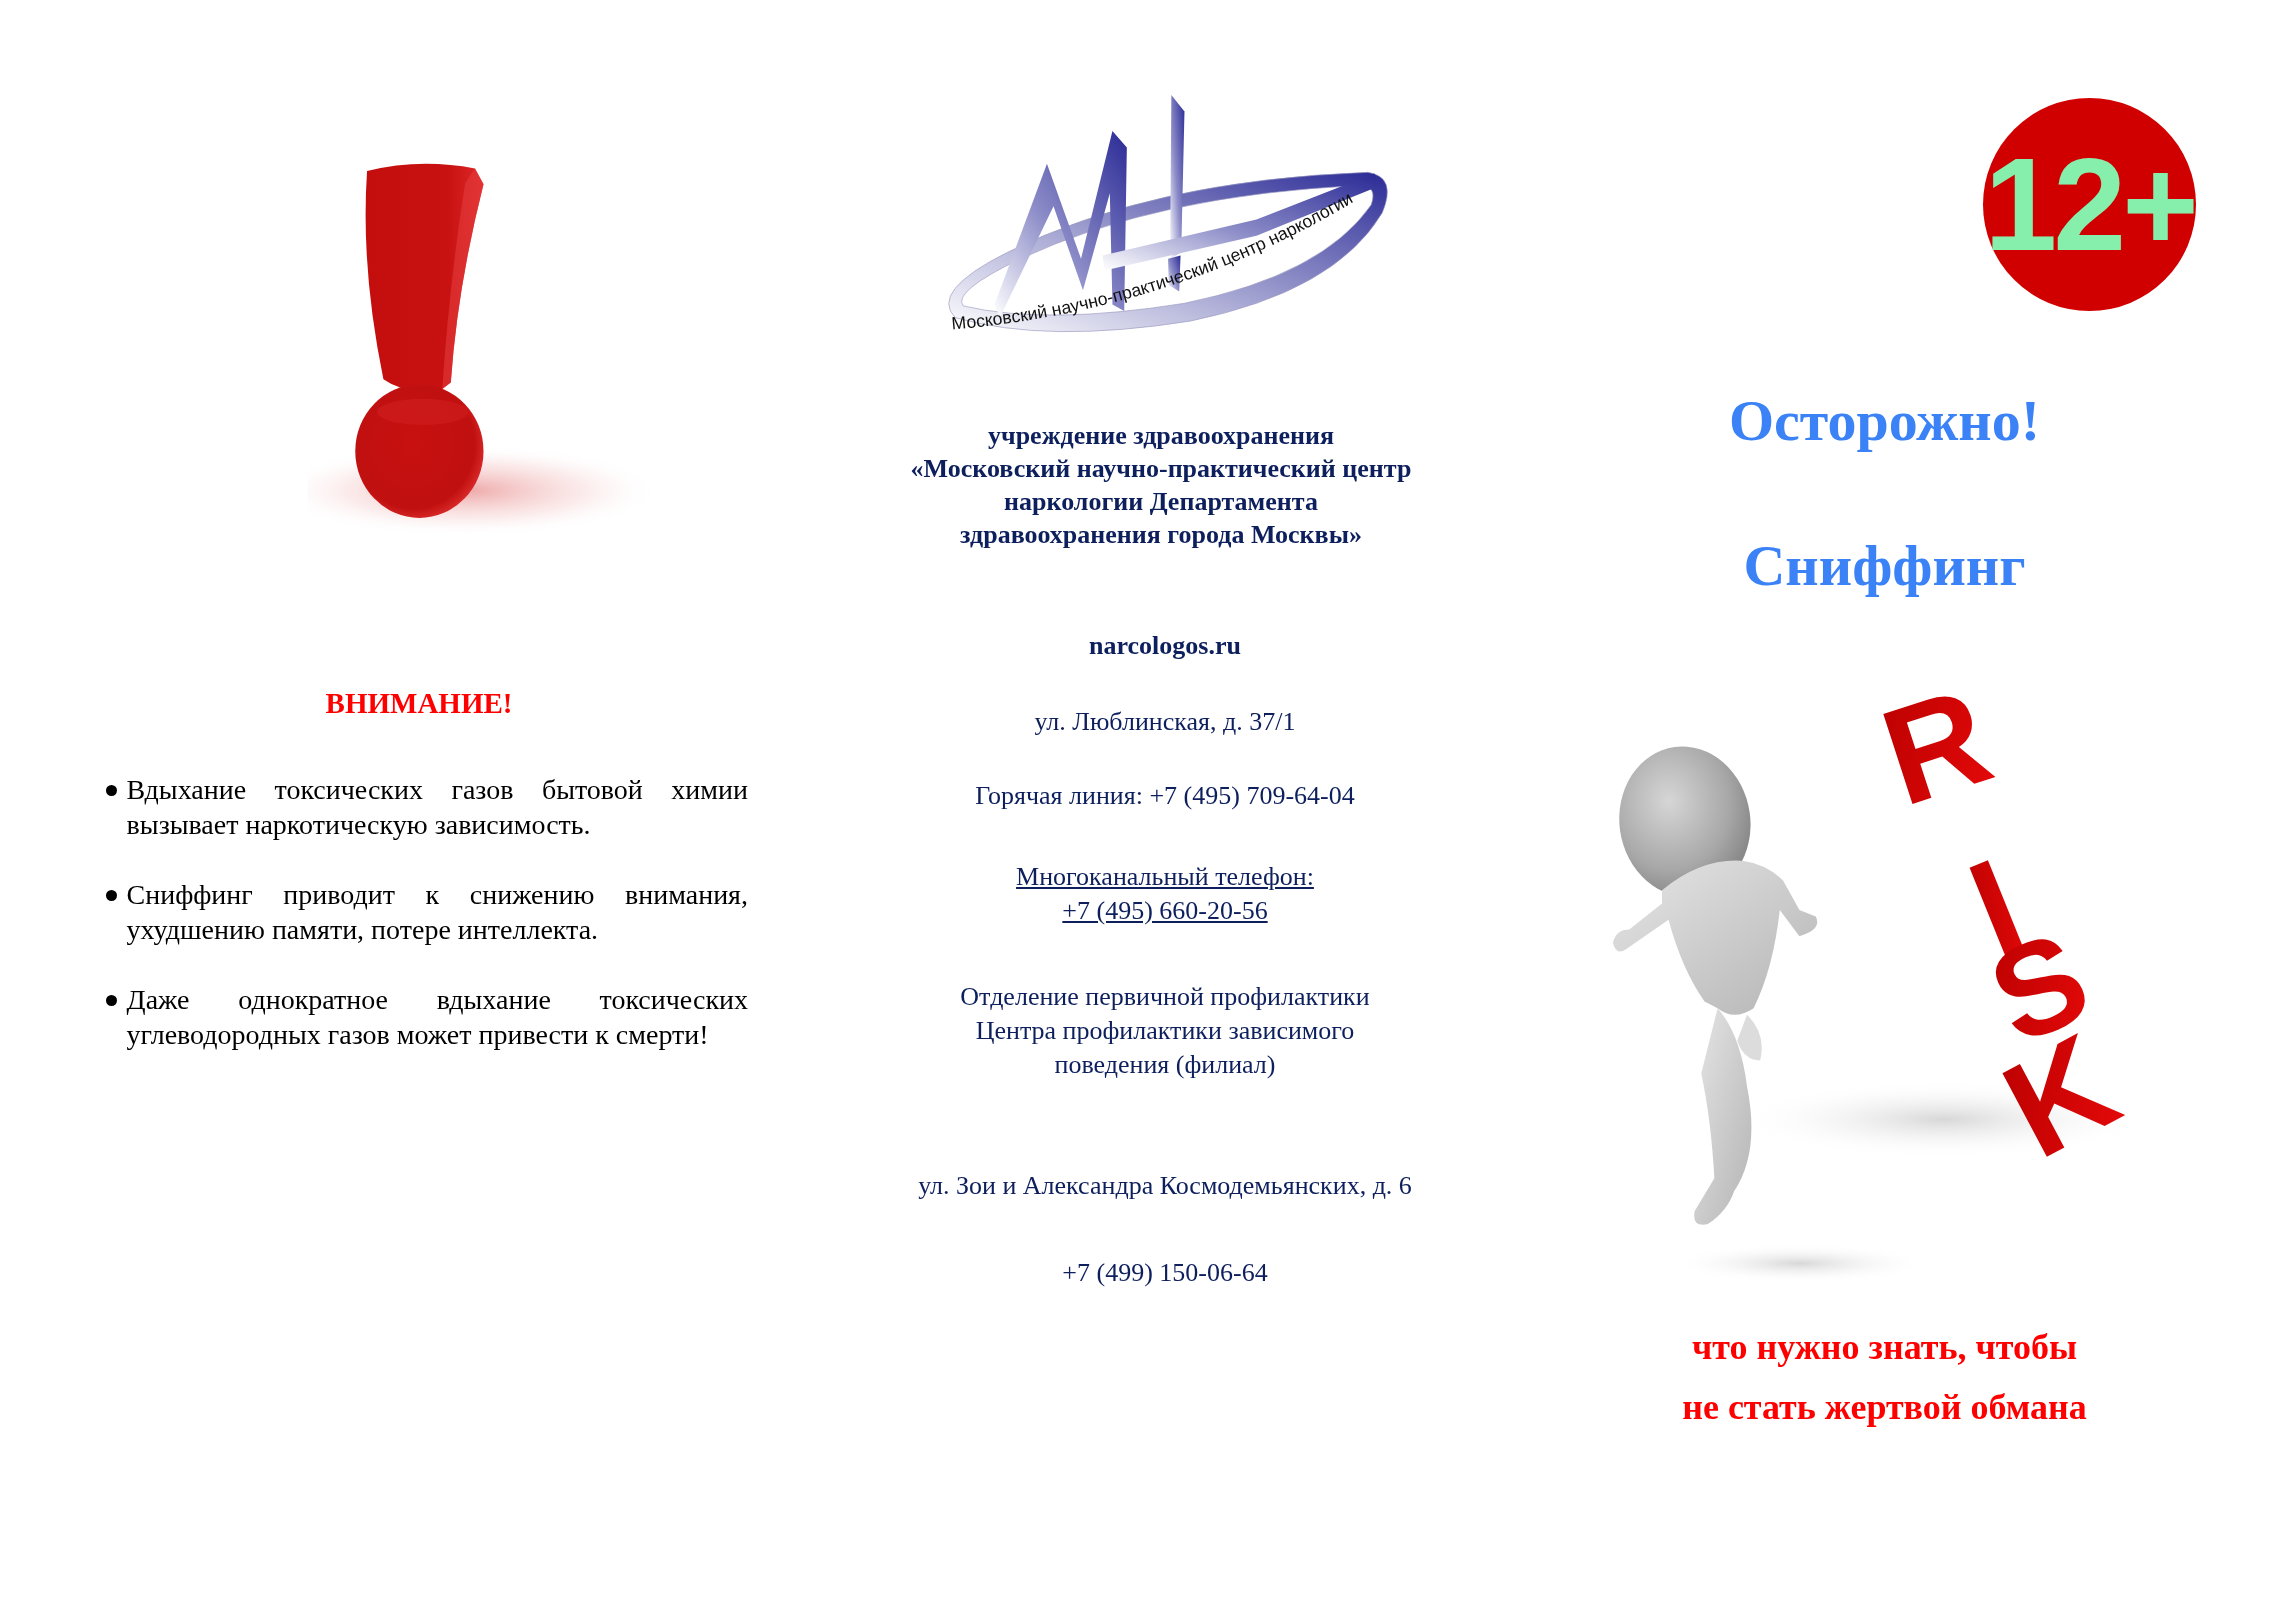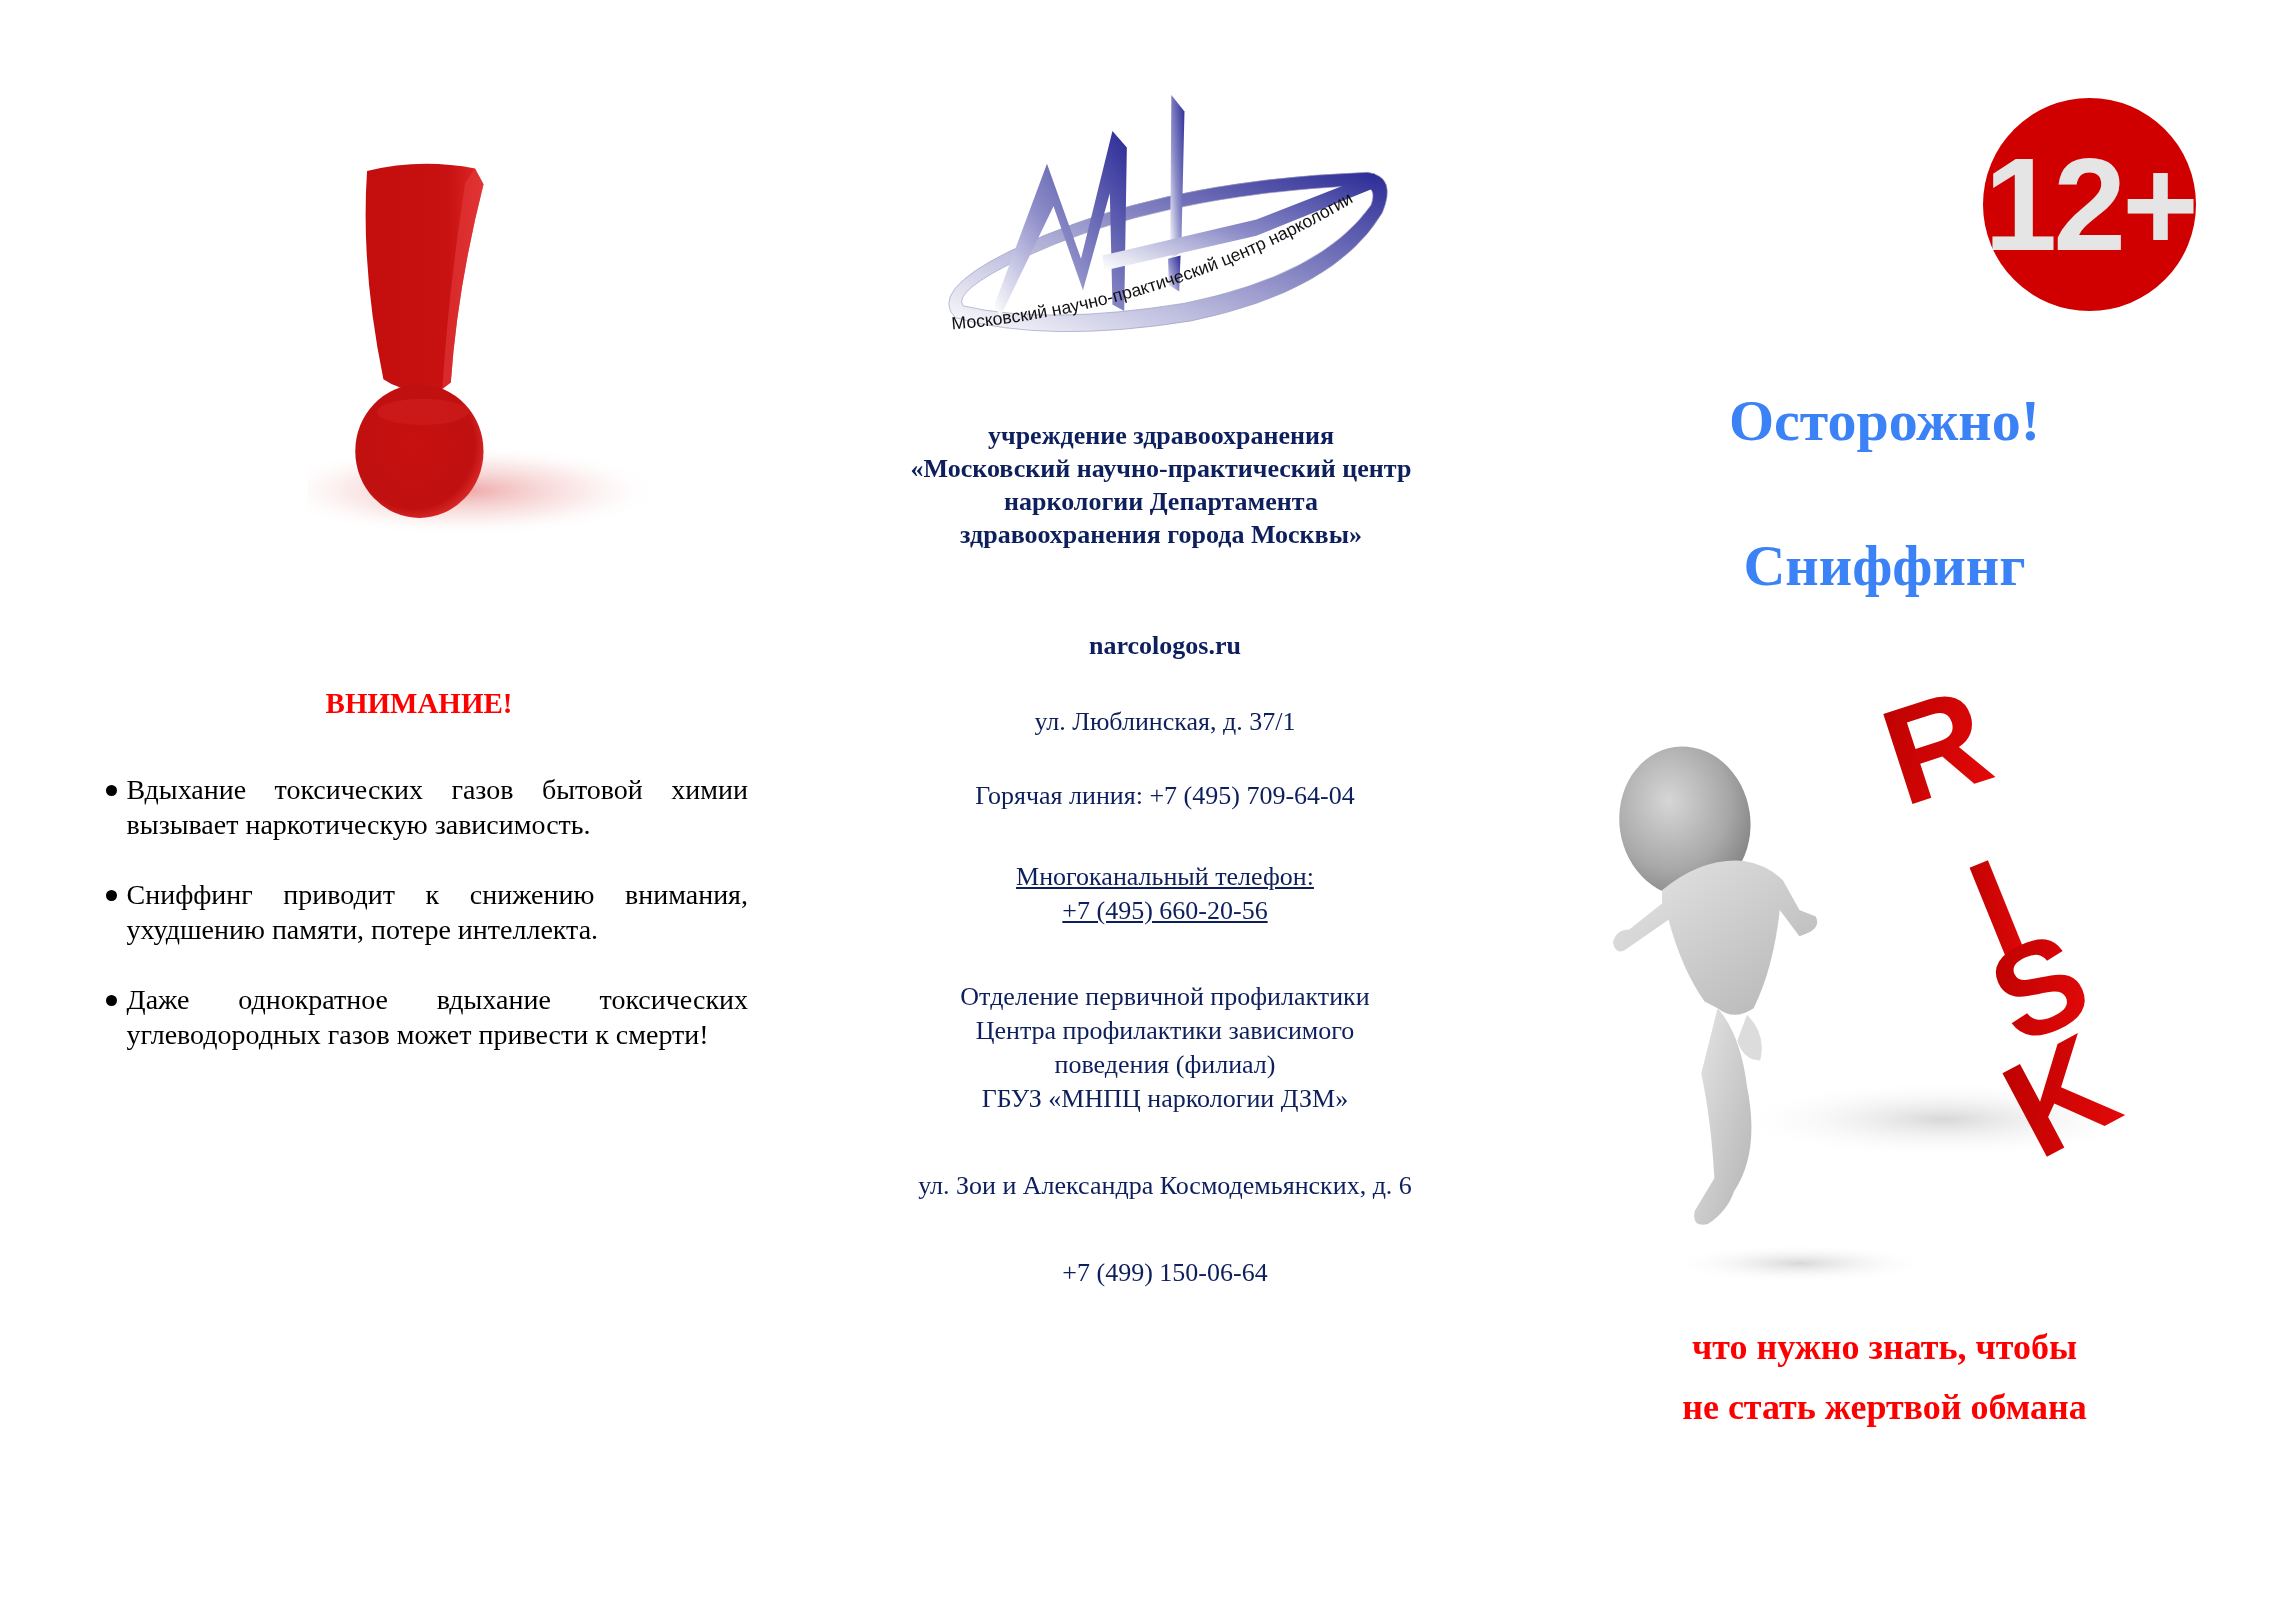--- a/index.html
+++ b/index.html
@@ -75,21 +75,21 @@
     #address-2 { top: 1169px; }
     #phone-2 { top: 1256px; }
 
     
     #right-panel { left: 1531px; top: 0; width: 765px; height: 1623px; }
     #age-badge {
       left: 1983px; top: 98px;
       width: 213px; height: 213px;
       border-radius: 50%;
       background: #d10000;
-      color: #e5e5e5;
+      color: #86efac;
       font-family: "Liberation Sans", "DejaVu Sans", sans-serif;
       font-weight: bold;
       font-size: 131px;
       line-height: 213px;
       text-align: center;
       letter-spacing: -3.9px;
     }
     .title-red {
       left: 1544px; width: 681px;
       text-align: center;
@@ -202,21 +202,20 @@
 <div id="address-1" class="abs mid-line navy">ул. Люблинская, д. 37/1</div>
 <div id="hotline" class="abs mid-line navy">Горячая линия: +7 (495) 709-64-04</div>
 <div id="multichannel" class="abs mid-line navy">
   <div>Многоканальный телефон:</div>
   <div>+7 (495) 660-20-56</div>
 </div>
 <div id="department" class="abs mid-line navy">
   <div>Отделение первичной профилактики</div>
   <div>Центра профилактики зависимого</div>
   <div>поведения (филиал)</div>
-  <div>ГБУЗ «МНПЦ наркологии ДЗМ»</div>
 </div>
 <div id="address-2" class="abs mid-line navy">ул. Зои и Александра Космодемьянских, д. 6</div>
 <div id="phone-2" class="abs mid-line navy">+7 (499) 150-06-64</div>
 
 <div id="right-panel" class="abs"></div>
 
 <div id="age-badge" class="abs">12+</div>
 
 <div id="title-line-1" class="abs title-red">Осторожно!</div>
 <div id="title-line-2" class="abs title-red">Сниффинг</div>

